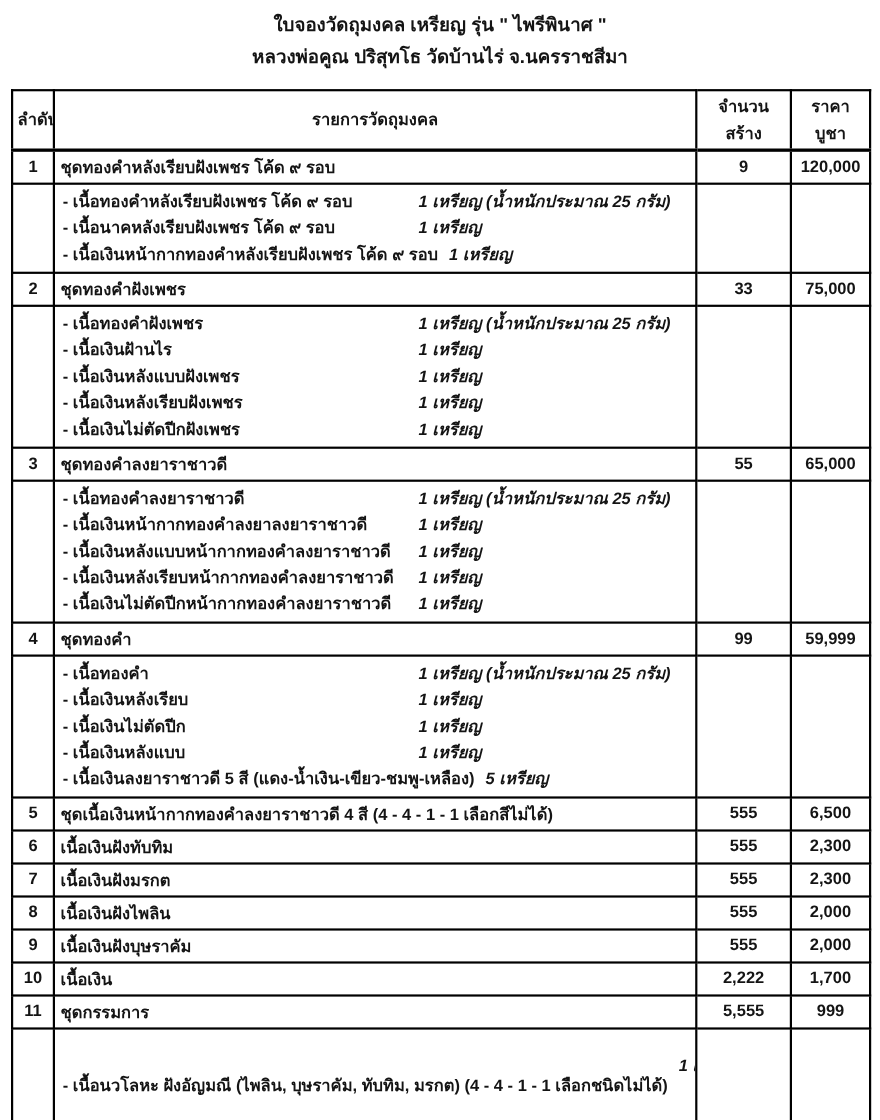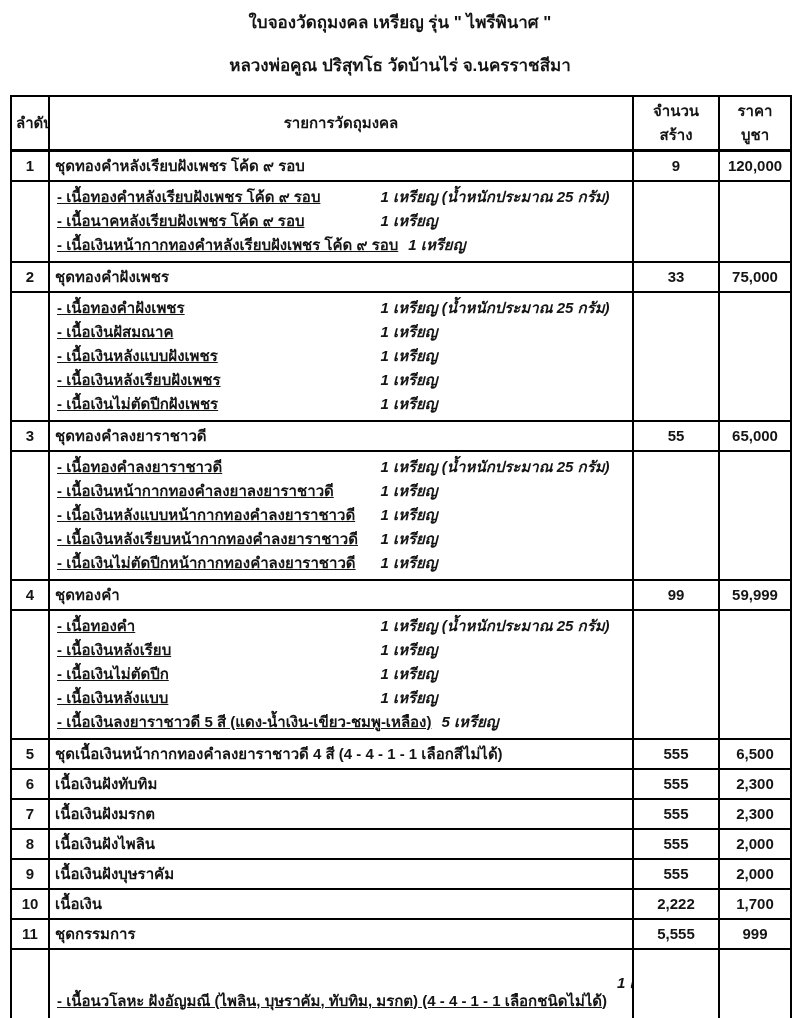--- a/index.html
+++ b/index.html
@@ -10,21 +10,21 @@
     color:#141414;
     -webkit-font-smoothing:antialiased;
   }
   .page{width:800px;min-height:1018px;box-sizing:border-box;padding:8px 10px 10px 10px;background:#ffffff;}
   .title{
     text-align:center;
     font-size:17px;
     line-height:1.25;
     margin:4px 0 0 0;
   }
-  .title.second{margin-top:22px;}
+  .title.second{margin-top:8px;}
   table.order{
     width:780px;
     border-collapse:collapse;
     table-layout:fixed;
     margin-top:18px;
   }
   col.c-no{width:38px;}
   col.c-item{width:584px;}
   col.c-qty{width:86px;}
   col.c-price{width:72px;}
@@ -50,21 +50,20 @@
     display:flex;
     align-items:center;
     min-height:24px;
     font-size:15px;
     white-space:nowrap;
   }
   .subline .d{
     flex:0 0 auto;
     min-width:55%;
     padding-right:10px;
-    text-decoration:underline;
   }
   tr.tab80 .subline .d{min-width:77%;margin-top:36px;}
   tr.indent .subline .d{padding-left:5px;min-width:0;}
   .subline .q{flex:0 0 auto;font-style:italic;}
 </style>
 </head>
 <body>
 
 <div class="page">
 
@@ -121,21 +120,21 @@
         <td class="pricev">75,000</td>
       </tr>
       <tr class="group">
         <td class="no"></td>
         <td class="groupcell">
           <div class="subline">
               <span class="d">- เนื้อทองคำฝังเพชร</span>
               <span class="q">1  เหรียญ (น้ำหนักประมาณ 25 กรัม)</span>
             </div>
           <div class="subline">
-              <span class="d">- เนื้อเงินฝัสมณาค</span>
+              <span class="d">- เนื้อเงินฝัานไร</span>
               <span class="q">1 เหรียญ</span>
             </div>
           <div class="subline">
               <span class="d">- เนื้อเงินหลังแบบฝังเพชร</span>
               <span class="q">1 เหรียญ</span>
             </div>
           <div class="subline">
               <span class="d">- เนื้อเงินหลังเรียบฝังเพชร</span>
               <span class="q">1 เหรียญ</span>
             </div>

